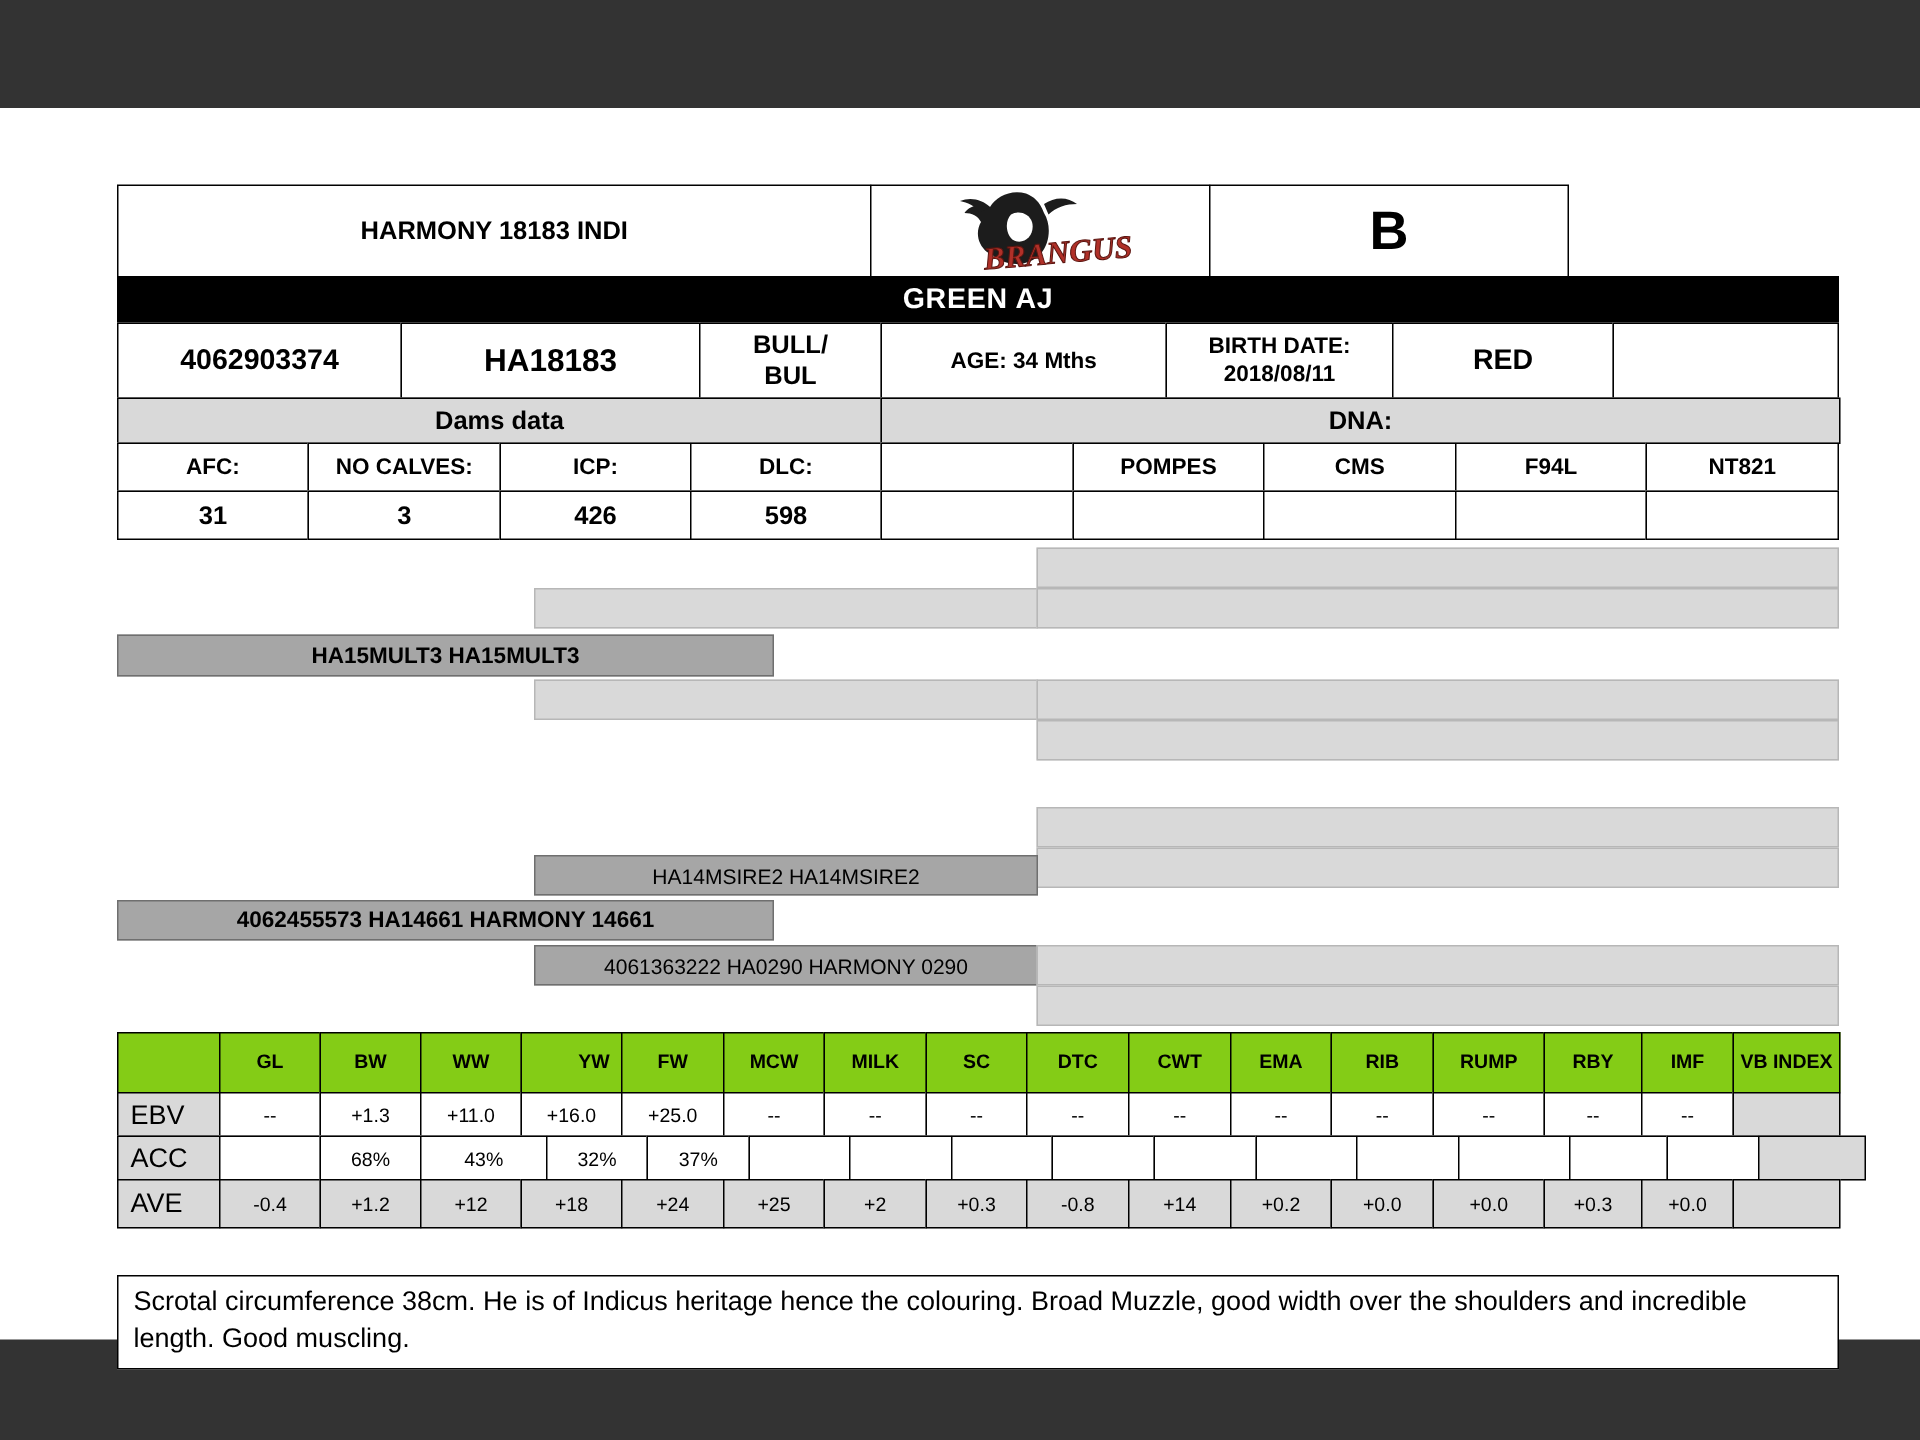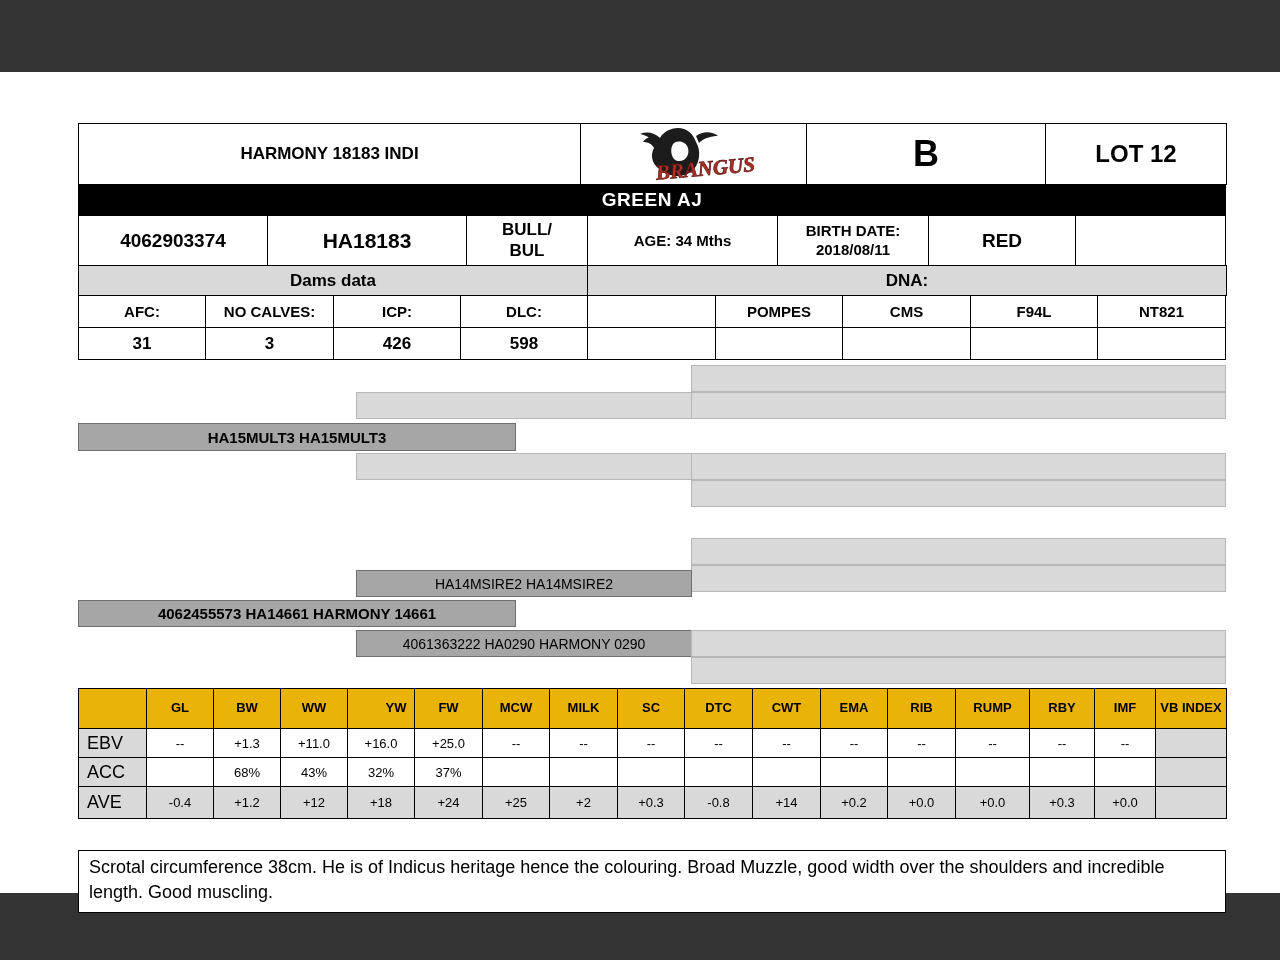--- a/index.html
+++ b/index.html
@@ -53,21 +53,21 @@
   .c9v { font-size: 17px; }
 
   
   .pbar { position: absolute; display: flex; align-items: center; justify-content: center; font-size: 14px; }
   .p-light { background: #d9d9d9; border: 1px solid #b7b7b7; }
   .p-mid   { background: #a6a6a6; border: 1px solid #6f6f6f; }
   .p-bold  { font-weight: bold; font-size: 15px; }
 
   
   .ebv { position: absolute; left: 78px; top: 688px; width: 1148px; }
-  .eh { height: 41px; background: #eab308; font-weight: bold; font-size: 13px; line-height: 1.15; padding: 0 2px; }
+  .eh { height: 41px; background: #84cc16; font-weight: bold; font-size: 13px; line-height: 1.15; padding: 0 2px; }
   .h30 { height: 30px; }
   .h33r { height: 33px; }
   .rl { background: #d9d9d9; font-size: 18px; justify-content: flex-start; padding-left: 8px; text-align: left; }
   .dc { font-size: 13px; }
   .vbcol { background: #d9d9d9; }
 
   .notes {
     position: absolute; left: 78px; top: 818px; width: 1148px; height: 63px;
     border: 1px solid #000; background: #fff;
     font-size: 18px; line-height: 1.4; padding: 4px 10px; text-align: left; margin-top: 32px;
@@ -88,21 +88,20 @@
       <div class="cell h62 c-logo">
         <svg width="160" height="56" viewBox="0 0 160 56">
           <path d="M70 3 C60 0 50 5 46 12 C40 9 32 11 29 16 C34 16 38 18 40 22 C36 29 38 37 44 42 L54 48 C63 52 74 50 80 43 C86 36 87 24 82 16 C79 8 75 5 70 3 Z" fill="#1c1c1c"></path>
           <path d="M46 12 C41 7 33 5 26 8 C31 9 36 11 39 16 Z" fill="#1c1c1c"></path>
           <path d="M82 10 C89 5 98 5 104 10 C97 10 90 12 85 17 Z" fill="#1c1c1c"></path>
           <path d="M60 17 C65 14 72 16 74 22 C76 29 71 36 64 35 C57 34 55 22 60 17 Z" fill="#ffffff"></path>
           <text x="42" y="50" font-family="Liberation Serif, serif" font-style="italic" font-weight="bold" font-size="21" fill="#b03028" stroke="#5a1510" stroke-width="0.7" transform="rotate(-5 85 46)">BRANGUS</text>
         </svg>
       </div>
       <div class="cell h62 c-breed">B</div>
-      <div class="cell h62 c-lot">LOT 12</div>
     </div>
 
     <div class="row">
       <div class="cell c-owner">GREEN AJ</div>
     </div>
 
     <div class="row">
       <div class="cell h51 c-reg">4062903374</div>
       <div class="cell h51 c-herd">HA18183</div>
       <div class="cell h51 c-sex">
@@ -204,21 +203,21 @@
       <div class="cell h30 dc" style="width:75px;">--</div>
       <div class="cell h30 dc" style="width:66px;">--</div>
       <div class="cell h30 dc" style="width:62px;">--</div>
       <div class="cell h30 dc vbcol" style="width:72px;"></div>
     </div>
 
     <div class="row">
       <div class="cell h30 rl" style="width:69px;">ACC</div>
       <div class="cell h30 dc" style="width:68px;"></div>
       <div class="cell h30 dc" style="width:68px;">68%</div>
-      <div class="cell h30 dc" style="width:68px;">43%</div>
+      <div class="cell h30 dc" style="width:85px;">43%</div>
       <div class="cell h30 dc" style="width:68px;">32%</div>
       <div class="cell h30 dc" style="width:69px;">37%</div>
       <div class="cell h30 dc" style="width:68px;"></div>
       <div class="cell h30 dc" style="width:69px;"></div>
       <div class="cell h30 dc" style="width:68px;"></div>
       <div class="cell h30 dc" style="width:69px;"></div>
       <div class="cell h30 dc" style="width:69px;"></div>
       <div class="cell h30 dc" style="width:68px;"></div>
       <div class="cell h30 dc" style="width:69px;"></div>
       <div class="cell h30 dc" style="width:75px;"></div>

